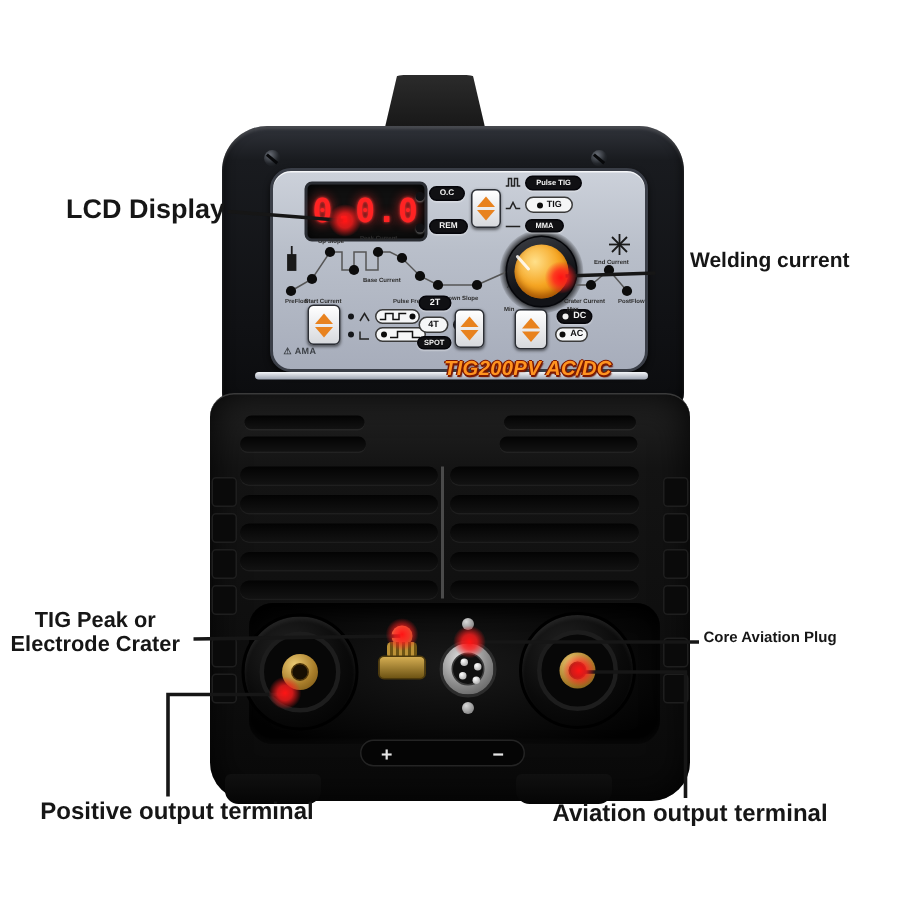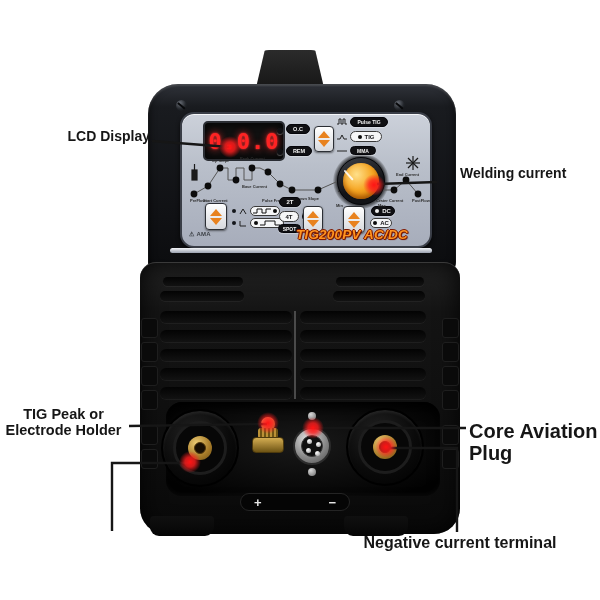--- a/index.html
+++ b/index.html
@@ -72,21 +72,21 @@
   .knob-shadow{left:333px;top:153px;width:56px;height:56px;border-radius:50%;z-index:3;
         background:radial-gradient(circle,#000 55%,rgba(0,0,0,0) 72%);}
   .knob-ring{left:337px;top:157px;width:48px;height:48px;border-radius:50%;z-index:4;
         background:linear-gradient(160deg,#3c3f45,#121317 60%);border:1px solid #05060a;}
   .knob-cap{left:343px;top:163px;width:36px;height:36px;border-radius:50%;z-index:5;
         background:radial-gradient(circle at 38% 32%,#ffe08a,#f6a623 48%,#d97b00 88%);
         box-shadow:inset 0 -3px 5px rgba(120,50,0,.6);}
   .knob-pointer{left:352px;top:167px;width:2px;height:13px;background:rgba(255,255,255,.85);
         transform:rotate(-42deg);transform-origin:bottom center;z-index:6;border-radius:1px;}
 
-  .model-name{left:296px;top:227px;font-size:13.5px;font-weight:700;font-style:italic;letter-spacing:.2px;
+  .model-name{left:296px;top:238px;font-size:13.5px;font-weight:700;font-style:italic;letter-spacing:.2px;
         color:var(--brand-orange);z-index:5;
         text-shadow:-1px 0 #7e1800,1px 0 #7e1800,0 -1px #7e1800,0 1px #7e1800,1px 1px 1px #5c1000;}
   .warn-mark{left:189px;top:230px;font-size:6px;font-weight:700;color:#3c4046;z-index:4;letter-spacing:.3px;}
 
   
   .slat{background:linear-gradient(180deg,#030303,#121212);border-radius:7px;z-index:2;
         box-shadow:0 1px 0 rgba(255,255,255,.05);}
   .vent-divider{left:294px;top:311px;width:2px;height:88px;background:#4a4a4a;z-index:2;}
   .logo-oval{left:252px;top:277px;width:72px;height:27px;border-radius:50%;z-index:3;
         background:radial-gradient(circle at 50% 35%,#17181a,#060607 75%);border:1.5px solid #3c3e42;
@@ -362,29 +362,30 @@
     </g>
   </svg>
 
   <div class="abs glow" style="left:219px;top:136px;"></div>
   <div class="abs glow" style="left:363px;top:174px;"></div>
   <div class="abs glow" style="left:257px;top:412px;"></div>
   <div class="abs glow" style="left:302px;top:417px;"></div>
   <div class="abs glow" style="left:179px;top:451px;"></div>
   <div class="abs glow" style="left:375px;top:436px;"></div>
 
-  <div class="abs callout-label" style="left:18px;top:129px;width:132px;text-align:right;font-size:14px;">LCD Display</div>
+  <div class="abs callout-label" style="left:18px;top:129px;width:132px;text-align:right;font-size:18px;">LCD Display</div>
 
   <div class="abs callout-label" style="left:460px;top:166px;font-size:14px;">
     <div>Welding current</div>
   </div>
 
   <div class="abs callout-label" style="left:0px;top:406px;width:127px;text-align:center;font-size:14.5px;">
     <div>TIG Peak or</div>
-    <div>Electrode Holder</div>
-  </div>
-
-  <div class="abs callout-label" style="left:469px;top:420px;font-size:20px;">Core Aviation Plug</div>
-
-
-  <div class="abs callout-label" style="left:345px;top:534px;width:230px;text-align:center;font-size:16px;">Negative current terminal</div>
+    <div>Electrode Crater</div>
+  </div>
+
+  <div class="abs callout-label" style="left:469px;top:420px;font-size:10px;">Core Aviation Plug</div>
+
+  <div class="abs callout-label" style="left:8px;top:533px;width:220px;text-align:center;font-size:16px;">Positive output terminal</div>
+
+  <div class="abs callout-label" style="left:345px;top:534px;width:230px;text-align:center;font-size:16px;">Aviation output terminal</div>
 
 </div>
 
 </body></html>

